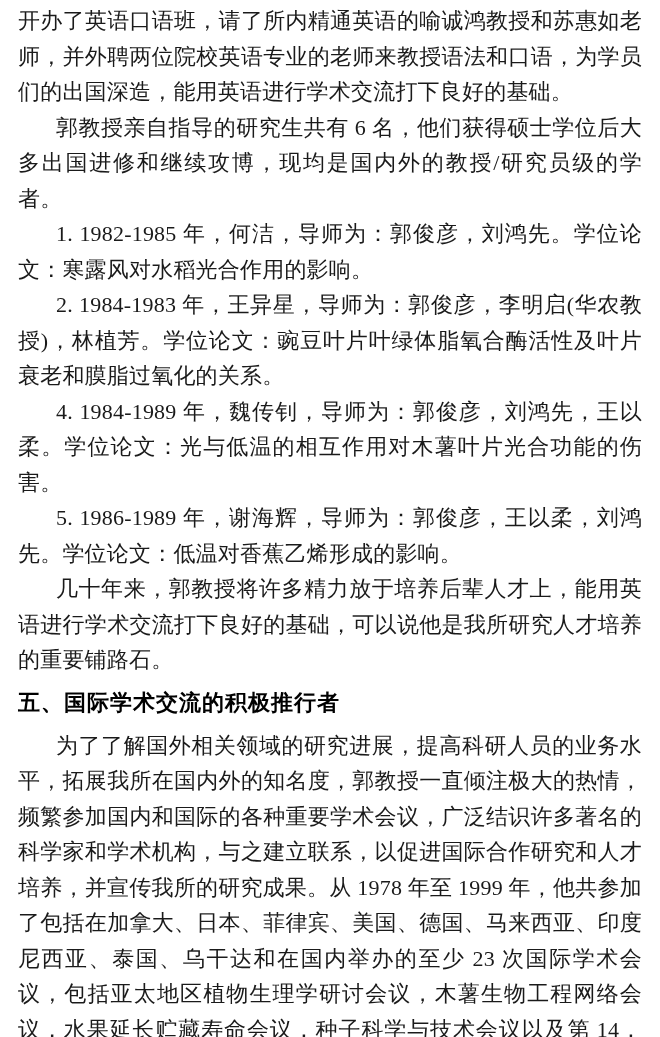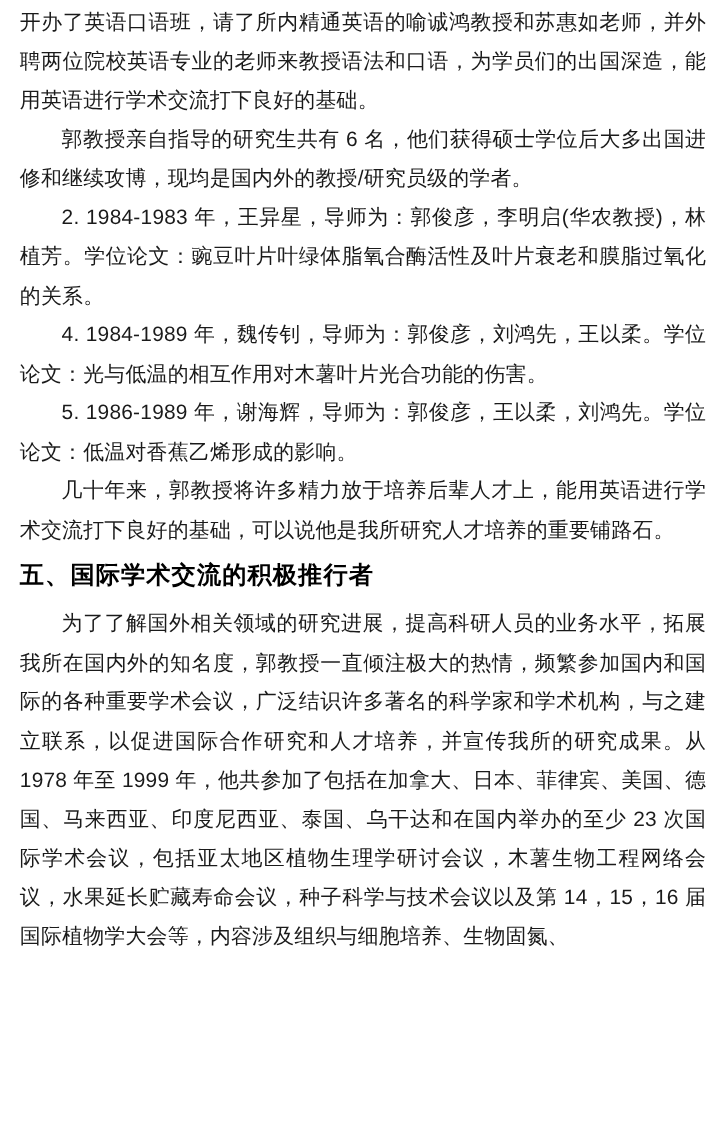--- a/index.html
+++ b/index.html
@@ -11,46 +11,47 @@
     position: relative;
     width: 660px;
     height: 1037px;
     background: #ffffff;
     overflow: hidden;
     box-sizing: border-box;
     padding: 3px 18px 0 18px;
   }
   .para {
     margin: 0;
-    font-family: Liberation Sans, sans-serif;
-    font-size: 19px;
+    font-family: Liberation Serif, serif;
+    font-size: 22px;
     line-height: 35.5px;
     text-align: justify;
     color: #1a1a1a;
     letter-spacing: 0.2px;
   }
   .indent {
     text-indent: 38px;
   }
   .heading {
     margin: 3px 0 3px 0;
-    font-family: Liberation Mono, monospace;
+    font-family: Liberation Sans, sans-serif;
     font-weight: 700;
     font-size: 22px;
     line-height: 44px;
     color: #000000;
     text-align: left;
     letter-spacing: 1px;
   }
 </style>
 </head>
 <body>
 
 <div class="page">
   <p class="para">开办了英语口语班，请了所内精通英语的喻诚鸿教授和苏惠如老师，并外聘两位院校英语专业的老师来教授语法和口语，为学员们的出国深造，能用英语进行学术交流打下良好的基础。</p>
   <p class="para indent">郭教授亲自指导的研究生共有 6 名，他们获得硕士学位后大多出国进修和继续攻博，现均是国内外的教授/研究员级的学者。</p>
+  <p class="para indent">1. 1982-1985 年，何洁，导师为：郭俊彦，刘鸿先。学位论文：寒露风对水稻光合作用的影响。</p>
   <p class="para indent">2. 1984-1983 年，王异星，导师为：郭俊彦，李明启(华农教授)，林植芳。学位论文：豌豆叶片叶绿体脂氧合酶活性及叶片衰老和膜脂过氧化的关系。</p>
   <p class="para indent">4. 1984-1989 年，魏传钊，导师为：郭俊彦，刘鸿先，王以柔。学位论文：光与低温的相互作用对木薯叶片光合功能的伤害。</p>
   <p class="para indent">5. 1986-1989 年，谢海辉，导师为：郭俊彦，王以柔，刘鸿先。学位论文：低温对香蕉乙烯形成的影响。</p>
   <p class="para indent">几十年来，郭教授将许多精力放于培养后辈人才上，能用英语进行学术交流打下良好的基础，可以说他是我所研究人才培养的重要铺路石。</p>
   <h2 class="heading">五、国际学术交流的积极推行者</h2>
   <p class="para indent">为了了解国外相关领域的研究进展，提高科研人员的业务水平，拓展我所在国内外的知名度，郭教授一直倾注极大的热情，频繁参加国内和国际的各种重要学术会议，广泛结识许多著名的科学家和学术机构，与之建立联系，以促进国际合作研究和人才培养，并宣传我所的研究成果。从 1978 年至 1999 年，他共参加了包括在加拿大、日本、菲律宾、美国、德国、马来西亚、印度尼西亚、泰国、乌干达和在国内举办的至少 23 次国际学术会议，包括亚太地区植物生理学研讨会议，木薯生物工程网络会议，水果延长贮藏寿命会议，种子科学与技术会议以及第 14，15，16 届国际植物学大会等，内容涉及组织与细胞培养、生物固氮、</p>
 </div>
 
 </body></html>

